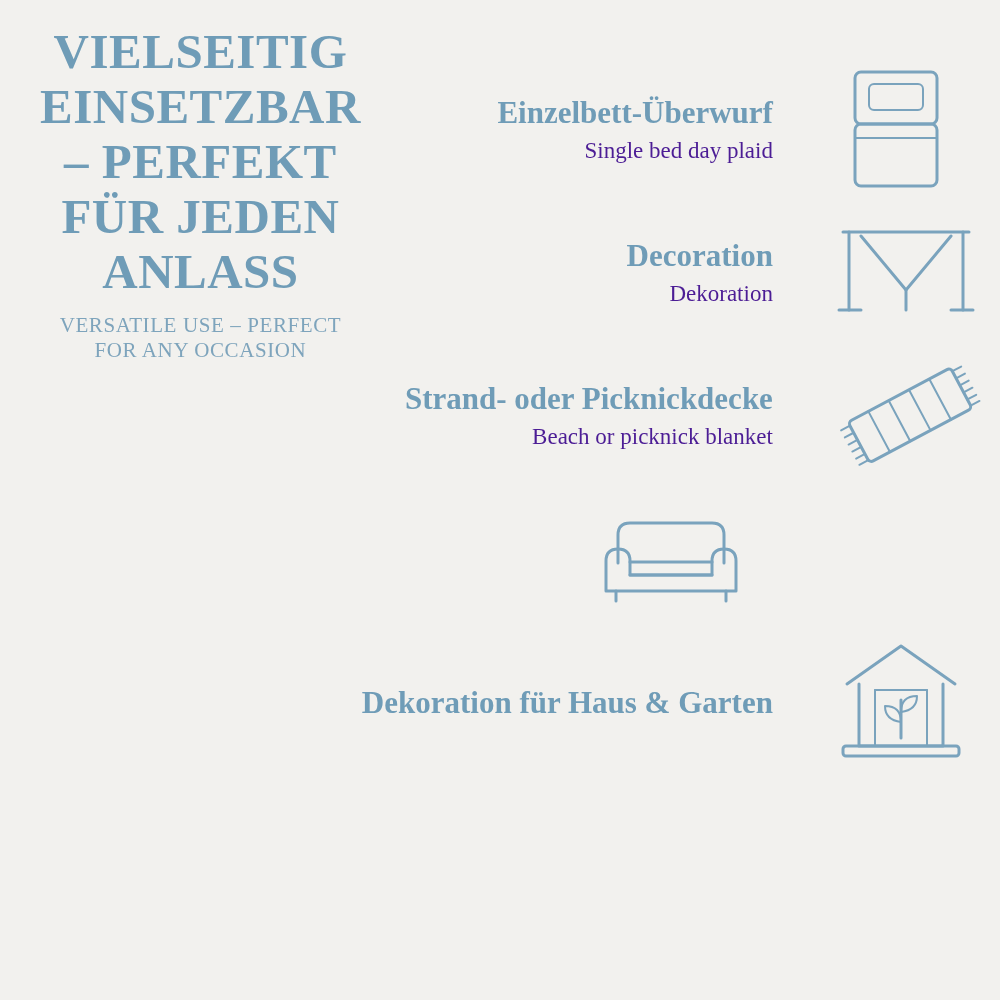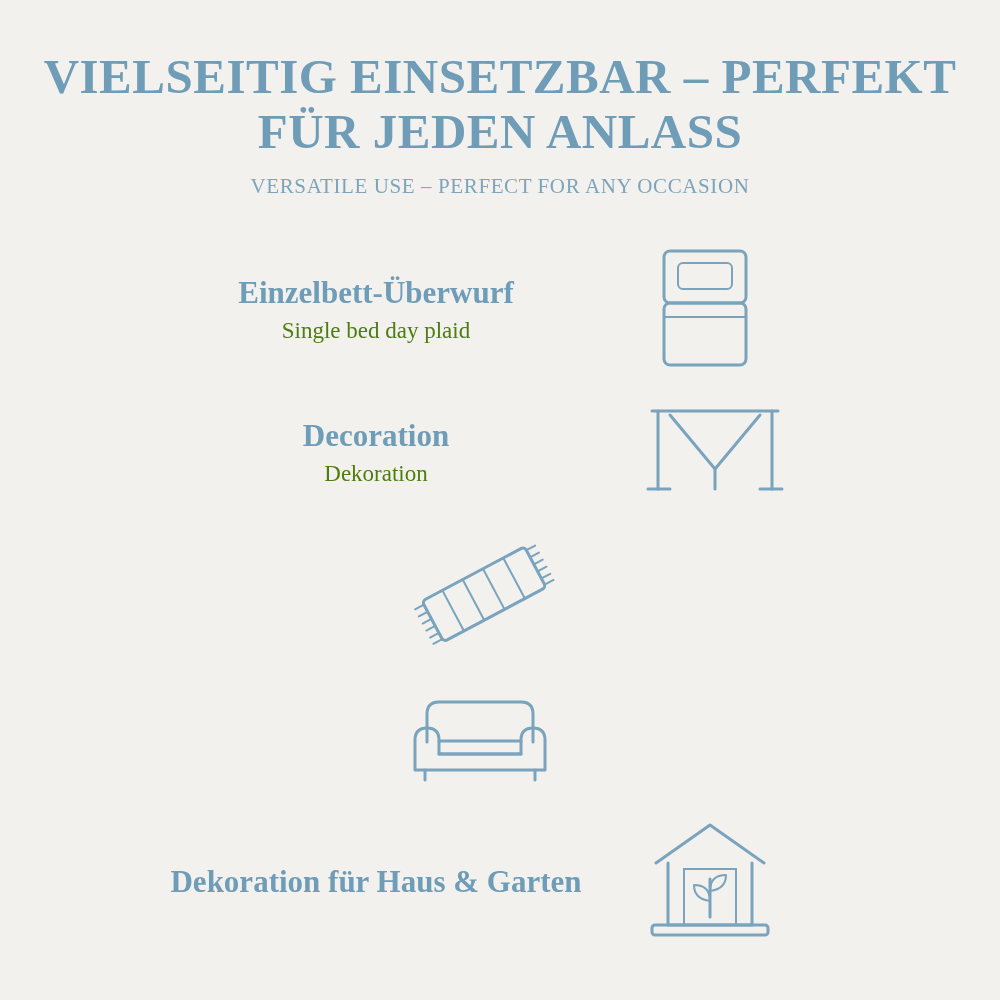--- a/index.html
+++ b/index.html
@@ -12,23 +12,23 @@
     background: #f2f1ee;
     font-family: "Liberation Serif", serif;
     color: #6e9ab5;
     overflow: hidden;
   }
   .page {
     position: relative;
     width: 1000px;
     height: 1000px;
     box-sizing: border-box;
-    padding: 50px 40px 20px 40px;
-    display: flex;
-    flex-direction: column;
+    padding: 25px 40px 20px 40px;
+    display: flex;
+    flex-direction: row;
   }
   .header {
     text-align: center;
     margin-bottom: 6px;
   }
   .title {
     font-family: "Liberation Serif", serif;
     font-weight: bold;
     font-size: 49px;
     line-height: 1.12;
@@ -52,36 +52,36 @@
     flex-direction: column;
   }
   .row {
     display: flex;
     align-items: center;
     justify-content: center;
     height: 143px;
   }
   .row .labels {
     width: 470px;
-    text-align: center;
+    text-align: right;
     padding-right: 58px;
     box-sizing: border-box;
   }
   .row .de {
     font-family: "Liberation Serif", serif;
     font-weight: bold;
     font-size: 31px;
     line-height: 1.15;
     color: #6f9cb7;
   }
   .row .en {
     font-family: "Liberation Serif", serif;
     font-size: 23px;
     line-height: 1.25;
-    color: #4d7c0f;
+    color: #4c1d95;
     margin-top: 6px;
   }
   .row .icon {
     width: 190px;
     height: 140px;
     display: flex;
     align-items: center;
     justify-content: flex-start;
   }
   .row .icon svg {
@@ -141,20 +141,24 @@
           <line class="stroke" x1="132" y1="18" x2="132" y2="96"></line>
           <line class="stroke" x1="8" y1="96" x2="30" y2="96"></line>
           <line class="stroke" x1="120" y1="96" x2="142" y2="96"></line>
           <path class="stroke" d="M30 22 L75 76 L120 22"></path>
           <line class="stroke" x1="75" y1="76" x2="75" y2="96"></line>
         </svg>
       </div>
     </div>
 
     <div class="row">
+      <div class="labels">
+        <div class="de">Strand- oder Picknickdecke</div>
+        <div class="en">Beach or picknick blanket</div>
+      </div>
       <div class="icon">
         <svg width="160" height="140" viewBox="0 0 160 140" aria-hidden="true">
           <g transform="rotate(-28 80 70)">
             <rect class="stroke" x="22" y="45" width="116" height="46" rx="4"></rect>
             <line class="stroke-thin" x1="45" y1="45" x2="45" y2="91"></line>
             <line class="stroke-thin" x1="68" y1="45" x2="68" y2="91"></line>
             <line class="stroke-thin" x1="91" y1="45" x2="91" y2="91"></line>
             <line class="stroke-thin" x1="114" y1="45" x2="114" y2="91"></line>
             <g class="stroke-thin">
               <line x1="22" y1="49" x2="12" y2="49"></line>

